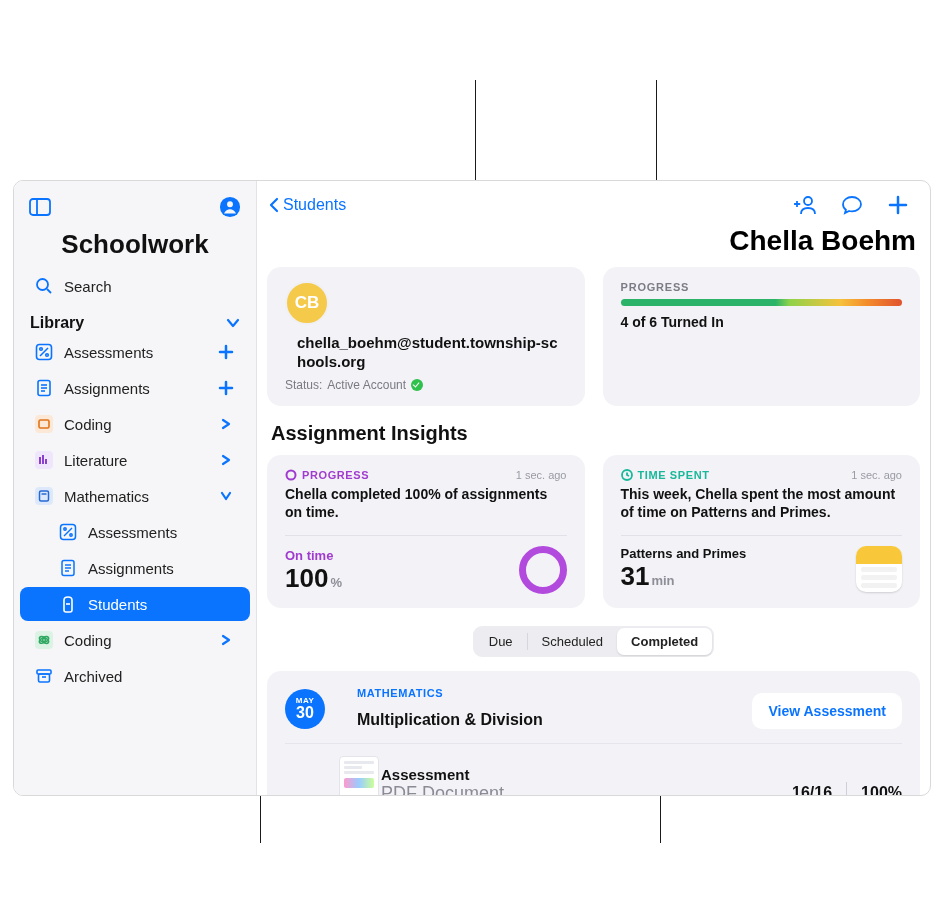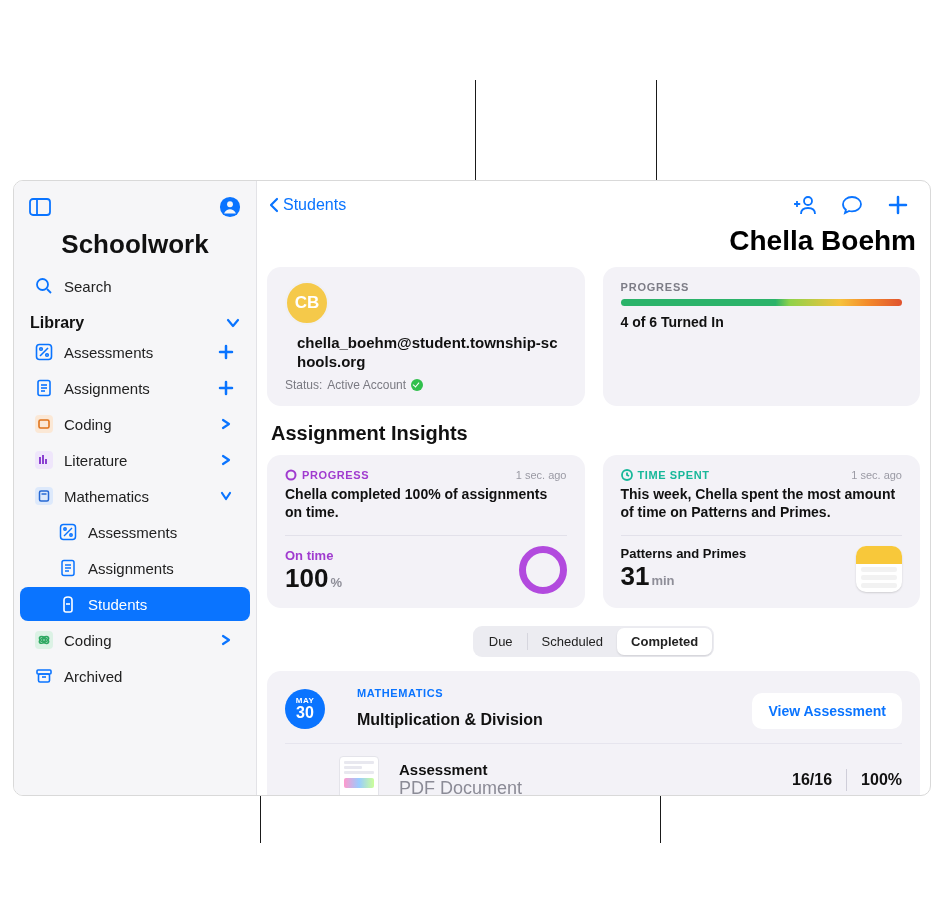--- a/index.html
+++ b/index.html
@@ -163,21 +163,21 @@
   .date-badge .m { font-size:8px; letter-spacing:.5px; }
   .date-badge .d { font-size:16px; }
   .assign-subject { font-size:11px; font-weight:800; color:#0a74ff; letter-spacing:.6px;}
   .assign-title { font-size:16px; font-weight:800; color:#111; margin-top:12px;}
   .view-btn {
     margin-left:auto; background:#fff; border:none; border-radius:10px;
     color:#0a74ff; font-weight:700; font-size:14px; padding:10px 16px;
   }
   .assign-row {
     margin-top:14px; border-top:1px solid #e6e5ee; padding: 12px 0 16px 0;
-    display:flex; align-items:center; gap:20px;
+    display:flex; align-items:flex-end; gap:2px;
   }
   .doc-thumb {
     width:40px; height:48px; background:#fff; border:1px solid #e4e4ea; border-radius:4px;
     display:flex; flex-direction:column; padding:4px; gap:2px;
     margin-left: 54px;
   }
   .doc-thumb .l { height:3px; background:#e8e8ef; border-radius:1px;}
   .doc-thumb .l.s { width:60%; }
   .doc-thumb .b { height:10px; background:linear-gradient(90deg,#f9c,#9cf,#cf9); border-radius:2px; margin-top:2px;}
   .assign-name { font-weight:800; font-size:15px; color:#111;}

